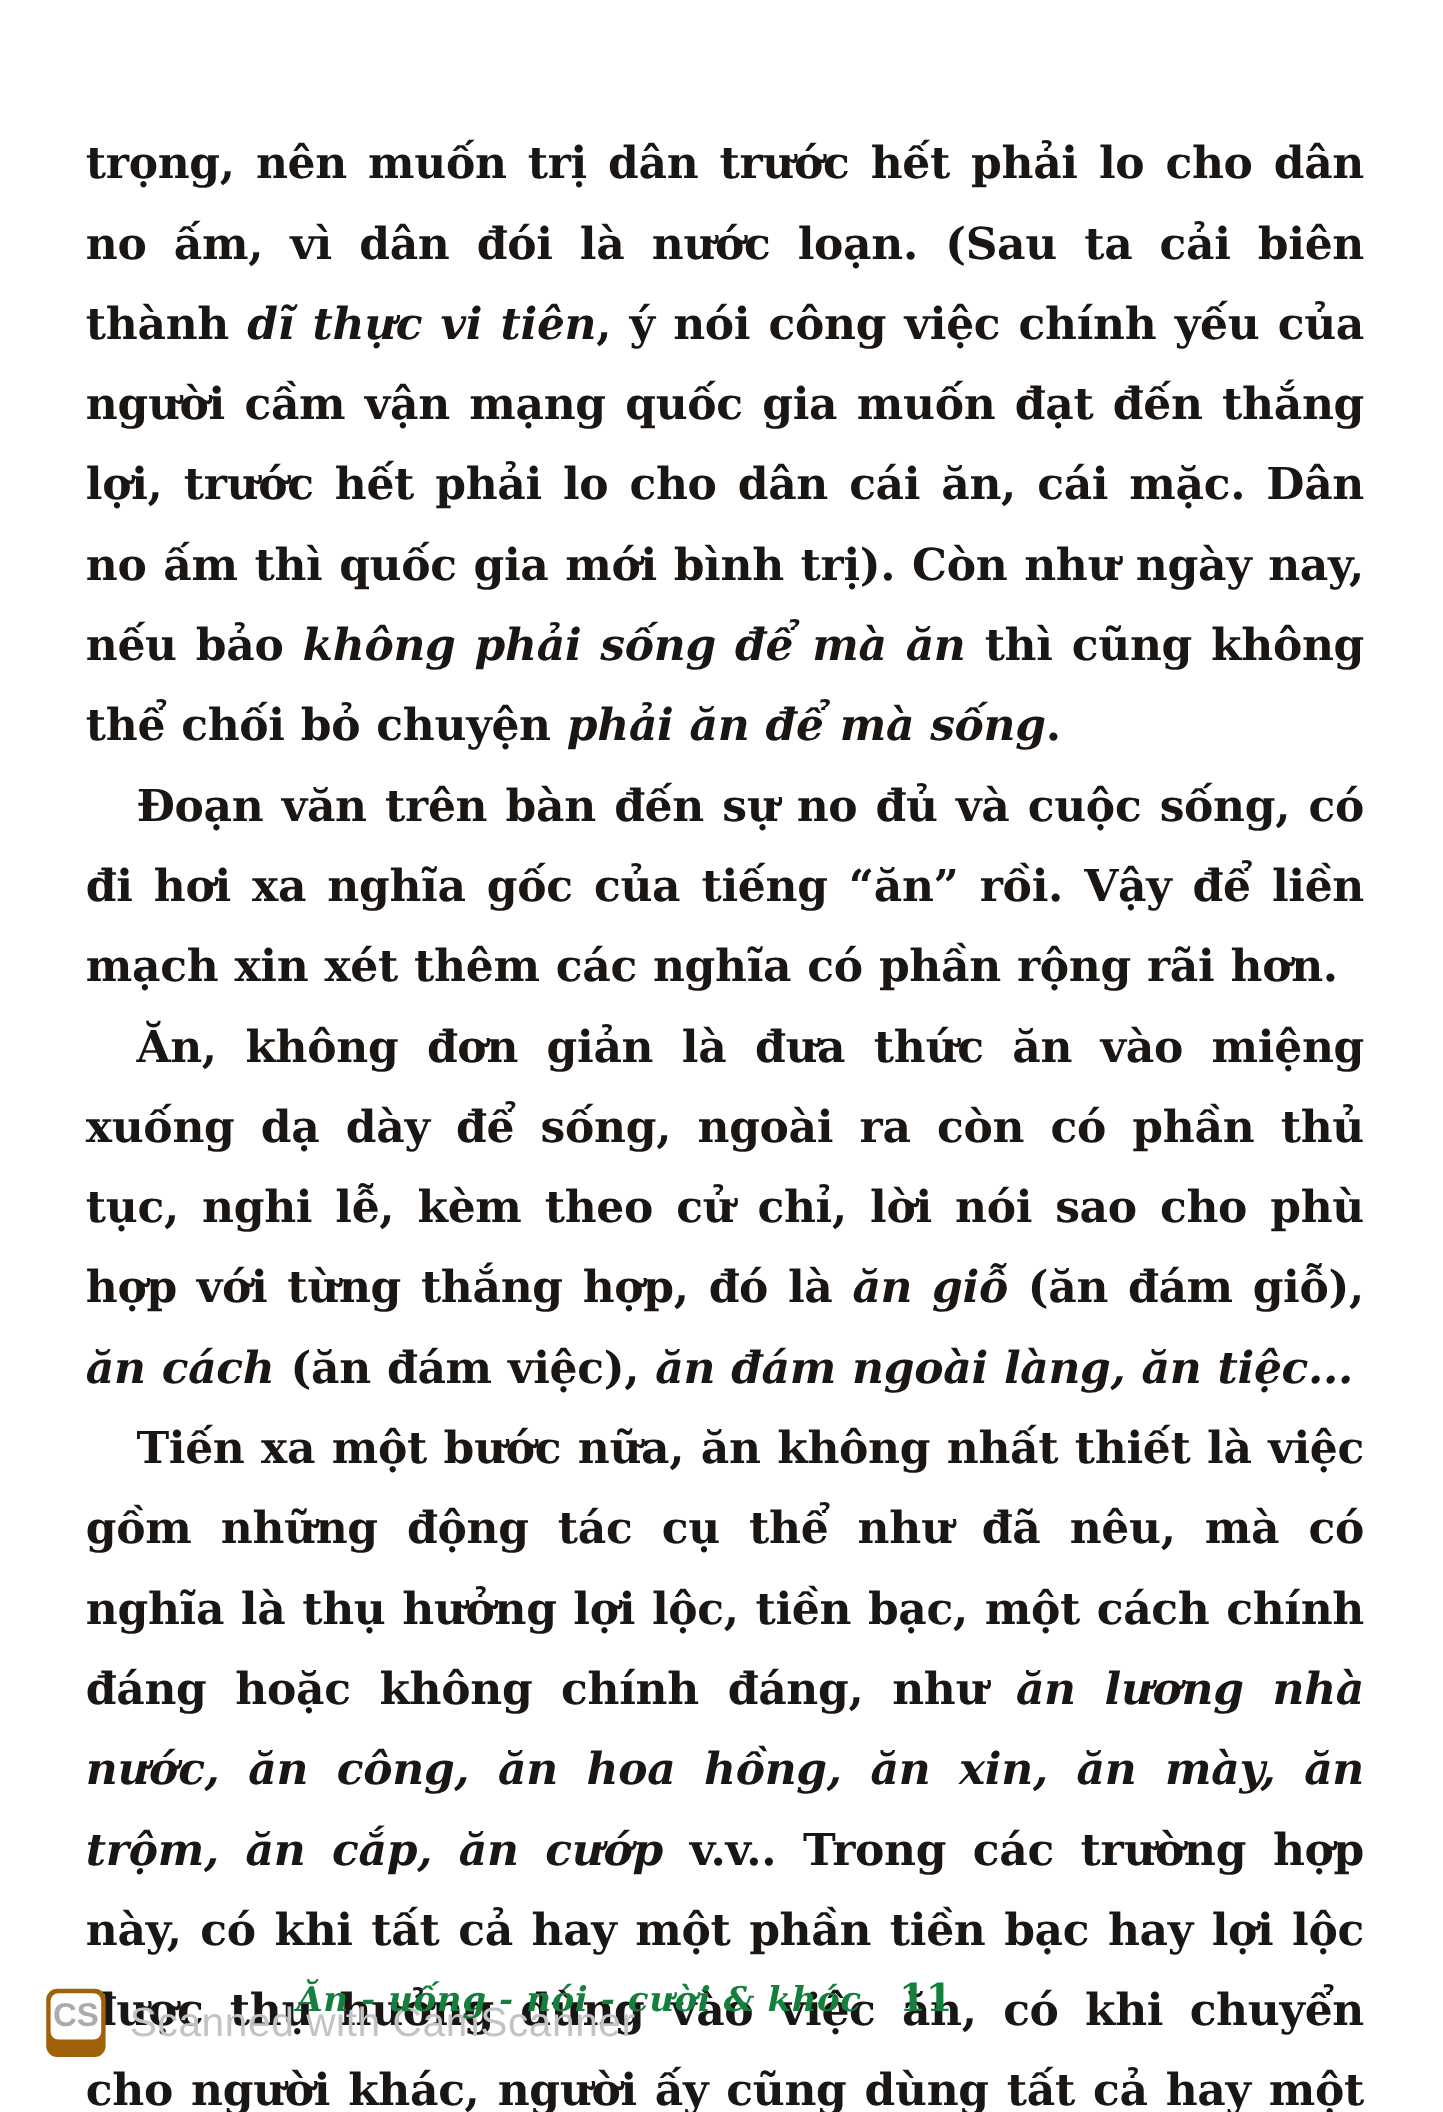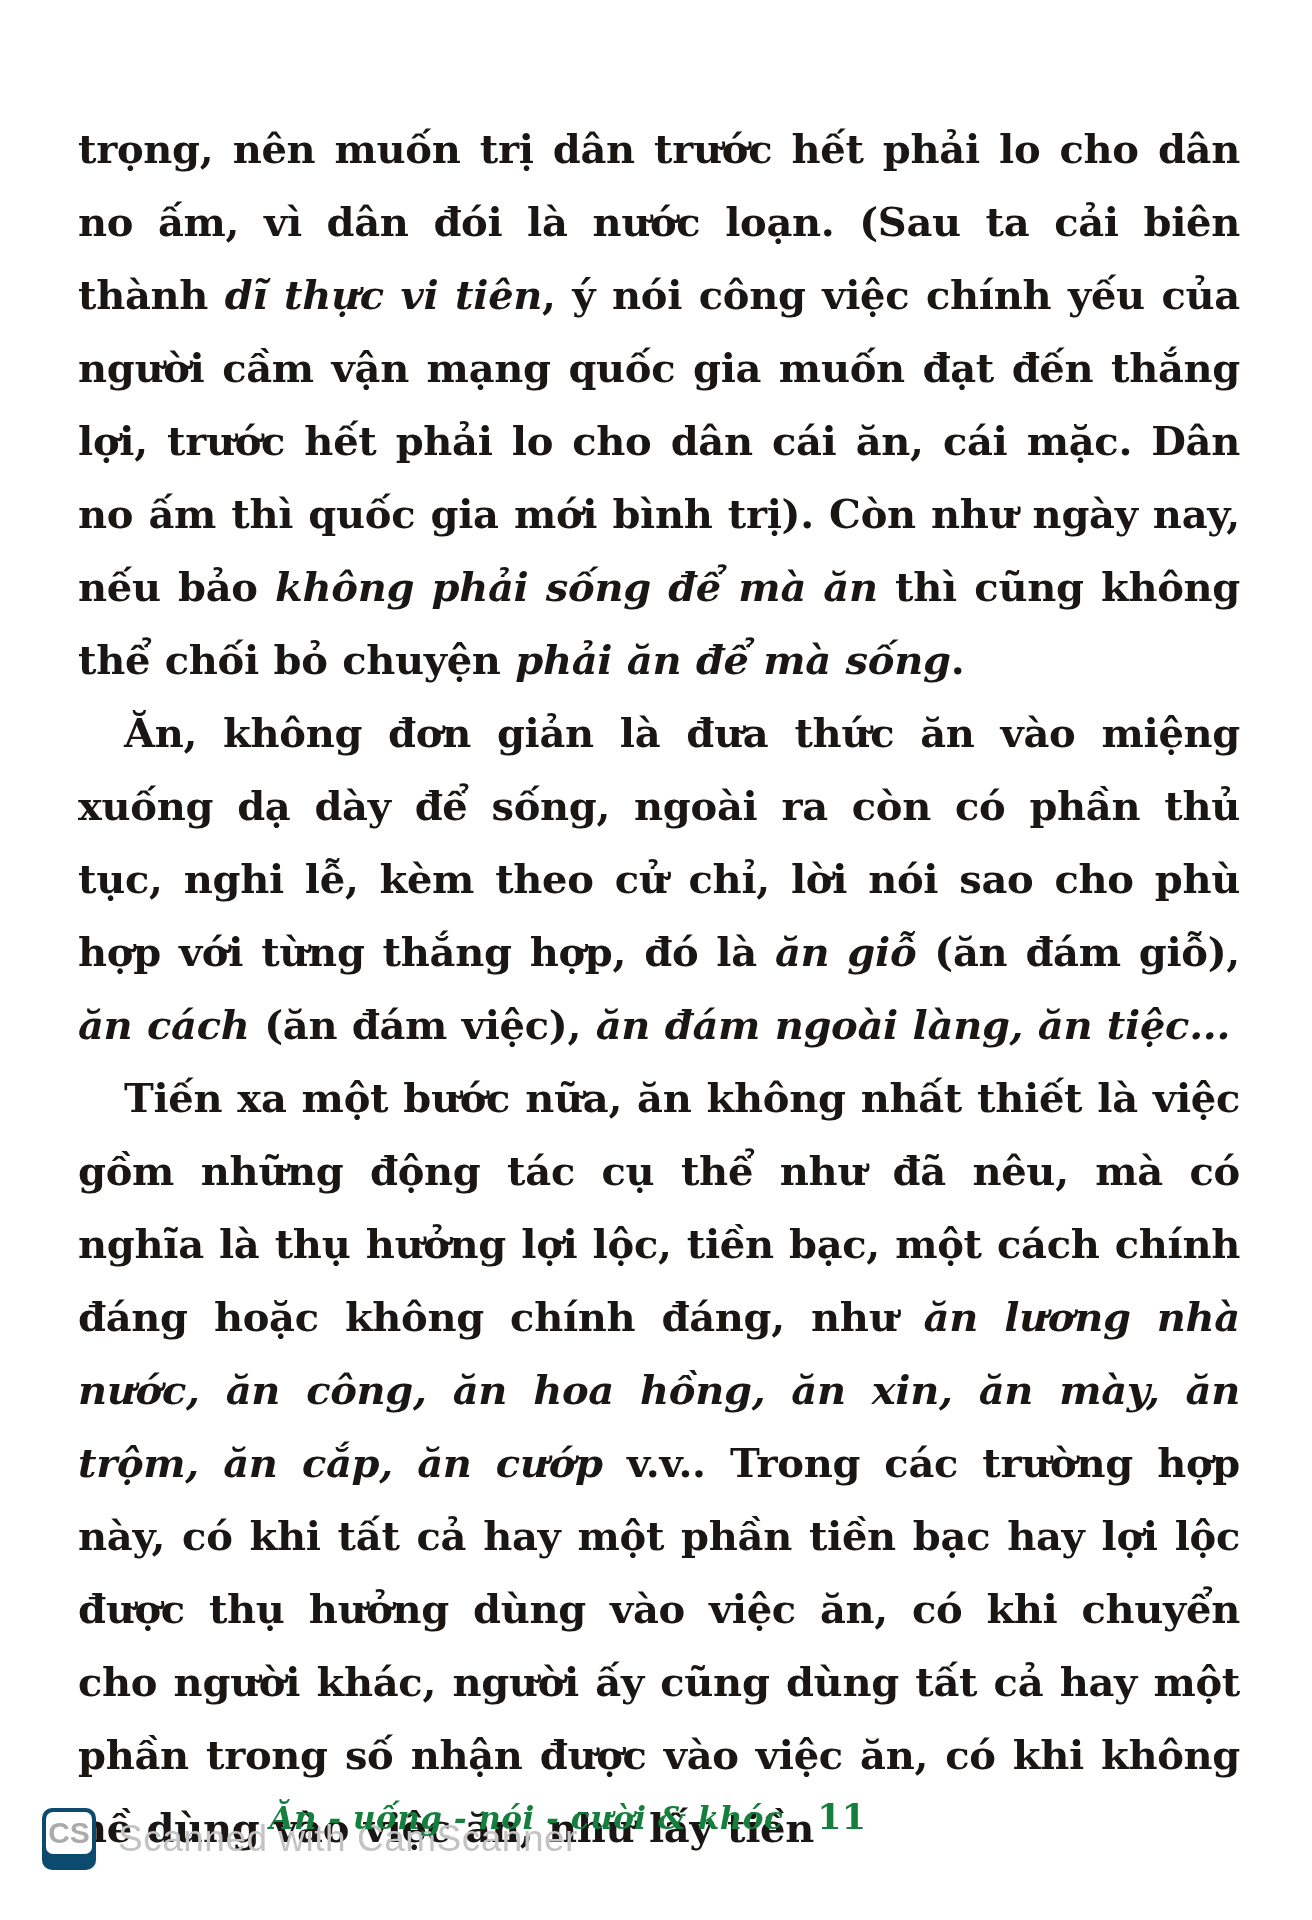--- a/index.html
+++ b/index.html
@@ -55,21 +55,21 @@
   .watermark{
     position:absolute;
     left:42px;
     top:1808px;
     display:flex;
     align-items:center;
     gap:22px;
   }
   .cs-logo{
     width:54px;height:62px;
-    background:#0c4a6e;
+    background:#a16207;
     border-radius:10px;
     position:relative;
     flex:0 0 auto;
   }
   .cs-logo .cs-inner{
     position:absolute;
     left:4px;top:4px;right:4px;bottom:16px;
     background:#ffffff;
     border-radius:7px;
     display:flex;
@@ -88,20 +88,21 @@
     white-space:nowrap;
   }
 </style>
 </head>
 <body>
 
 <div class="page">
 
   <div class="text-block">
       <p class="para"><span>trọng, nên muốn trị dân trước hết phải lo cho dân no ấm, vì dân đói là nước loạn. (Sau ta cải biên thành </span><span class="it">dĩ thực vi tiên</span><span>, ý nói công việc chính yếu của người cầm vận mạng quốc gia muốn đạt đến thắng lợi, trước hết phải lo cho dân cái ăn, cái mặc. Dân no ấm thì quốc gia mới bình trị). Còn như ngày nay, nếu bảo </span><span class="it">không phải sống để mà ăn</span><span> thì cũng không thể chối bỏ chuyện </span><span class="it">phải ăn để mà sống</span><span>.</span></p>
+      <p class="para indent"><span>Đoạn văn trên bàn đến sự no đủ và cuộc sống, có đi hơi xa nghĩa gốc của tiếng “ăn” rồi. Vậy để liền mạch xin xét thêm các nghĩa có phần rộng rãi hơn.</span></p>
       <p class="para indent"><span>Ăn, không đơn giản là đưa thức ăn vào miệng xuống dạ dày để sống, ngoài ra còn có phần thủ tục, nghi lễ, kèm theo cử chỉ, lời nói sao cho phù hợp với từng thắng hợp, đó là </span><span class="it">ăn giỗ</span><span> (ăn đám giỗ), </span><span class="it">ăn cách</span><span> (ăn đám việc), </span><span class="it">ăn đám ngoài làng, ăn tiệc...</span></p>
       <p class="para indent"><span>Tiến xa một bước nữa, ăn không nhất thiết là việc gồm những động tác cụ thể như đã nêu, mà có nghĩa là thụ hưởng lợi lộc, tiền bạc, một cách chính đáng hoặc không chính đáng, như </span><span class="it">ăn lương nhà nước, ăn công, ăn hoa hồng, ăn xin, ăn mày, ăn trộm, ăn cắp, ăn cướp</span><span> v.v.. Trong các trường hợp này, có khi tất cả hay một phần tiền bạc hay lợi lộc được thụ hưởng dùng vào việc ăn, có khi chuyển cho người khác, người ấy cũng dùng tất cả hay một phần trong số nhận được vào việc ăn, có khi không hề dùng vào việc ăn, như lấy tiền </span></p>
     </div>
 
   <div class="watermark">
     <div class="cs-logo">
       <span class="cs-inner">CS</span>
     </div>
     <span class="wm-text">Scanned with CamScanner</span>
   </div>

